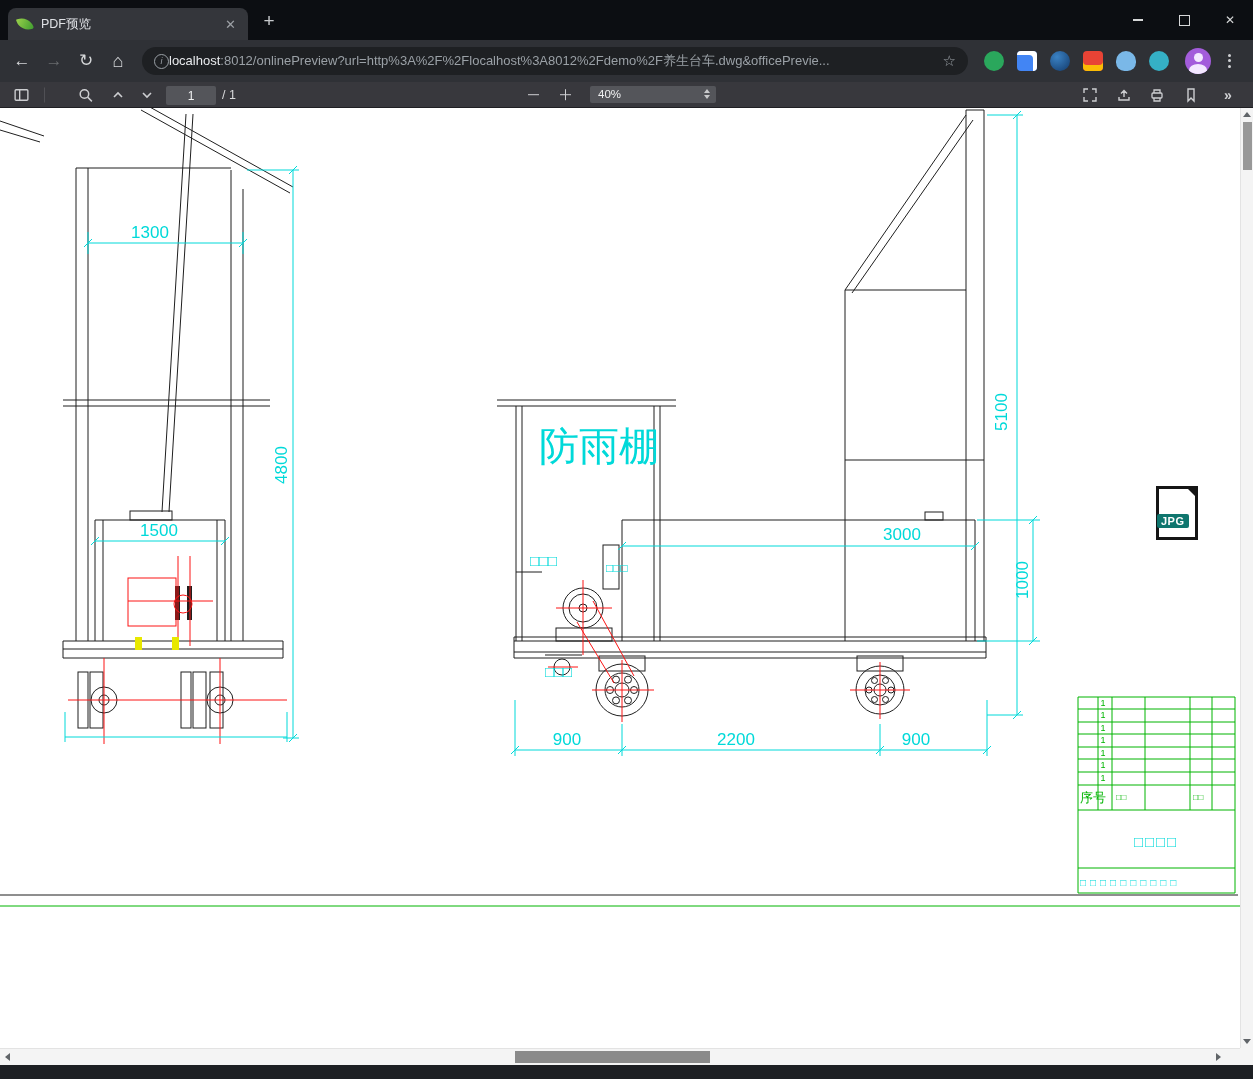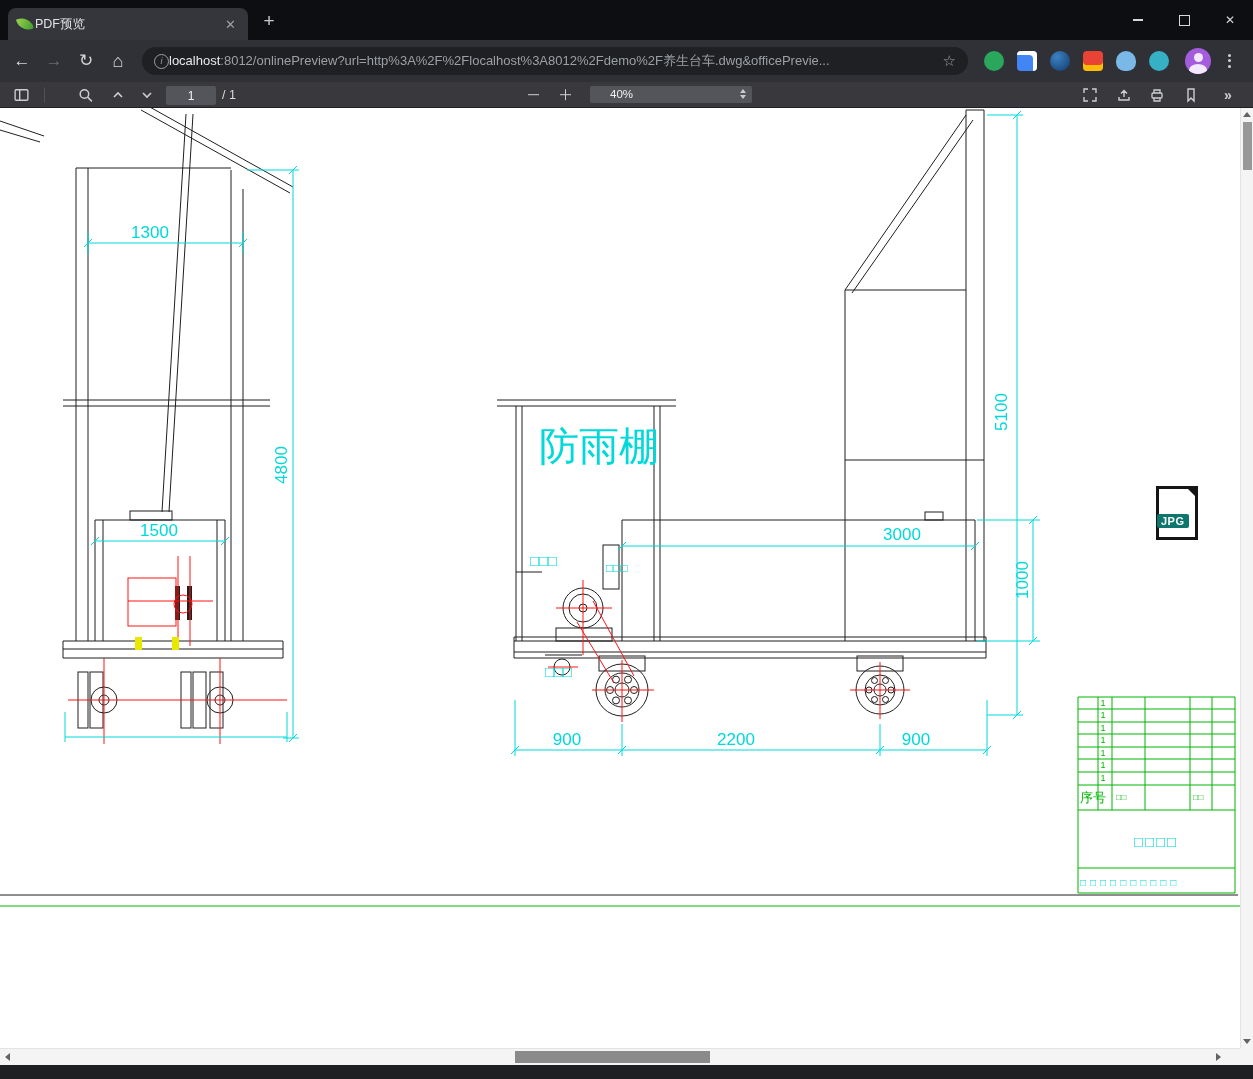--- a/index.html
+++ b/index.html
@@ -5,21 +5,21 @@
   html,body{margin:0;padding:0;background:#000;}
   .stage{position:relative;width:1253px;height:1079px;background:#fff;overflow:hidden;
          font-family:"Liberation Sans",sans-serif;}
 
   
   .titlebar{position:absolute;left:0;top:0;width:100%;height:40px;background:#0c0e12;}
   .tab{position:absolute;left:8px;top:8px;width:240px;height:32px;background:#34363b;
        border-radius:8px 8px 0 0;display:flex;align-items:center;padding:0 10px;box-sizing:border-box;}
   .favicon{width:14px;height:14px;background:linear-gradient(135deg,#9ad14b,#3f9d2f);
            border-radius:0 90% 10% 90%;transform:rotate(-20deg);flex:0 0 auto;}
-  .tab-title{margin-left:3px;color:#dfe1e5;font-size:12.5px;flex:1;white-space:nowrap;overflow:hidden;}
+  .tab-title{margin-left:9px;color:#dfe1e5;font-size:12.5px;flex:1;white-space:nowrap;overflow:hidden;}
   .tab-close{color:#9da1a6;font-size:13px;padding:0 2px;}
   .newtab{position:absolute;left:258px;top:10px;width:22px;height:22px;color:#c8cacd;font-size:19px;
           line-height:21px;text-align:center;}
   .wincontrols{position:absolute;right:0;top:0;height:40px;display:flex;}
   .winbtn{width:46px;height:40px;display:flex;align-items:center;justify-content:center;color:#d6d7d8;font-size:12px;}
   .ic-min{width:10px;height:1.5px;background:#d6d7d8;}
   .ic-max{width:9px;height:9px;border:1.2px solid #d6d7d8;}
 
   
   .toolbar{position:absolute;left:0;top:40px;width:100%;height:42px;background:#2f3136;}
@@ -43,22 +43,22 @@
   
   .pdfbar{position:absolute;left:0;top:82px;width:100%;height:26px;background:#38383d;border-bottom:1px solid #1f1f23;box-sizing:border-box;}
   .pdfbar .tbi{position:absolute;top:50%;transform:translateY(-50%);display:flex;align-items:center;}
   .tb-sep{left:44px;width:1px;height:15px;background:#505055;}
   .page-input{position:absolute;left:166px;top:4px;width:46px;height:17px;background:#54555a;border:none;border-radius:2px;
               color:#f0f1f2;font-size:12px;text-align:center;font-family:"Liberation Sans",sans-serif;}
   .page-total{position:absolute;left:222px;top:6px;color:#d8d9db;font-size:12.5px;}
   .pm{width:11px;height:1.6px;background:#cdced1;}
   .plus{position:relative;}
   .plus::after{content:"";position:absolute;left:4.7px;top:-4.7px;width:1.6px;height:11px;background:#cdced1;}
-  .zoombox{position:absolute;left:590px;top:4px;width:162px;height:17px;background:#54555a;border-radius:2px;
-           color:#f0f1f2;font-size:11.5px;line-height:17px;padding-left:20px;box-sizing:border-box;}
+  .zoombox{position:absolute;left:590px;top:4px;width:126px;height:17px;background:#54555a;border-radius:2px;
+           color:#f0f1f2;font-size:11.5px;line-height:17px;padding-left:8px;box-sizing:border-box;}
   .spinner{position:absolute;right:6px;top:3px;}
   .spinner b{display:block;width:0;height:0;border-left:3.5px solid transparent;border-right:3.5px solid transparent;}
   .spinner .u{border-bottom:4px solid #c9cacc;margin-bottom:2px;}
   .spinner .d{border-top:4px solid #c9cacc;}
   .more-glyph{color:#cfd0d3;font-size:14px;font-weight:bold;}
 
   
   .content{position:absolute;left:0;top:108px;width:1240px;height:940px;background:#fff;overflow:hidden;}
   svg text{font-family:"Liberation Sans",sans-serif;}
   .k{stroke:#1f1f1f;stroke-width:1;fill:none;}

